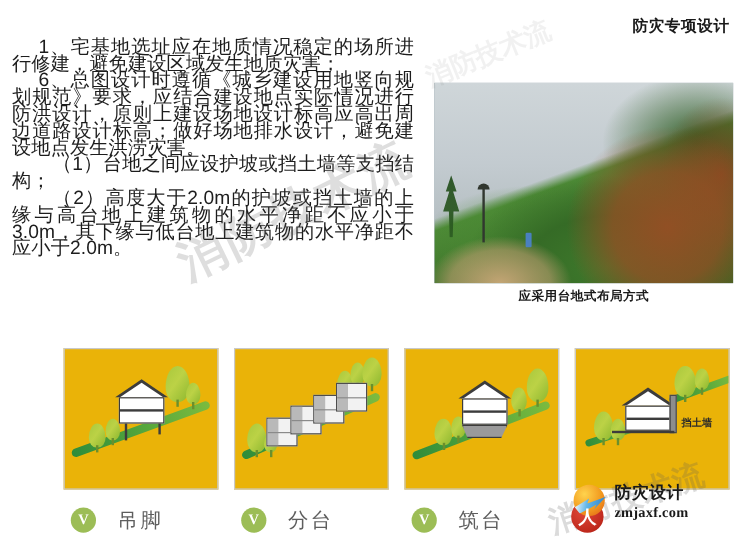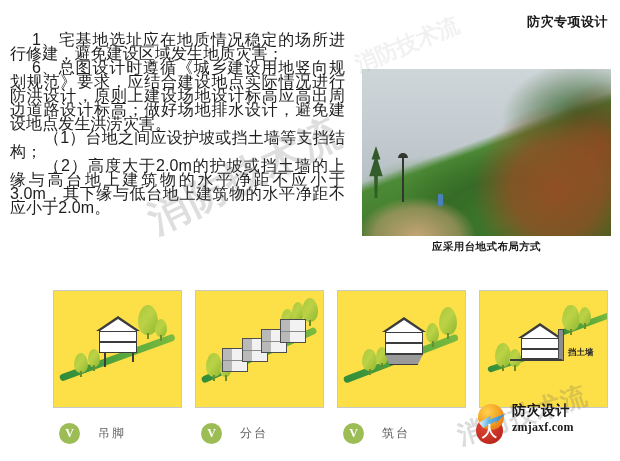--- a/index.html
+++ b/index.html
@@ -133,21 +133,21 @@
     left: 53px;
     top: 290px;
     width: 555px;
     height: 118px;
     display: flex;
     gap: 13px;
   }
   .panel {
     flex: 1 1 0;
     border: 1px solid #c9c9c9;
-    background: #fde047;
+    background: #eab308;
     position: relative;
     overflow: hidden;
   }
   .scene { position: absolute; inset: 0; }
 
   .slope {
     position: absolute;
     background: linear-gradient(90deg, #2f8c3a 0%, #57a83c 55%, #7cbb3f 100%);
     border-radius: 4px;
   }
@@ -256,21 +256,21 @@
     color: #ffffff;
     font-size: 12px;
     font-weight: bold;
     display: flex;
     align-items: center;
     justify-content: center;
     font-family: "Liberation Serif", serif;
     flex: 0 0 auto;
   }
   .cap-label {
-    font-size: 12px;
+    font-size: 17px;
     color: #5e5e5e;
     letter-spacing: 2px;
     font-family: "Liberation Serif", "DejaVu Serif", serif;
   }
 
   
   .wm-diag {
     position: absolute;
     left: 140px; top: 148px;
     font-size: 40px;

